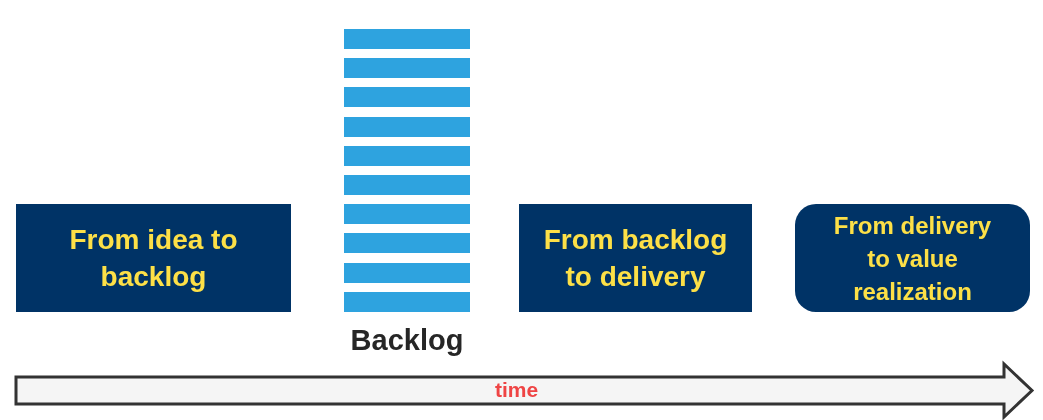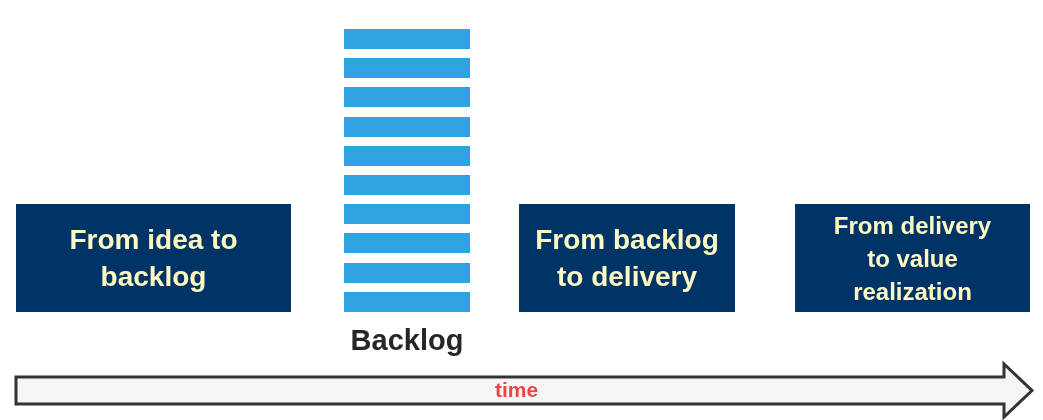--- a/index.html
+++ b/index.html
@@ -1,27 +1,27 @@
 <!DOCTYPE html>
 <html><head>
 <meta charset="utf-8">
 <style>
   html, body { margin: 0; padding: 0; background: #ffffff; }
   body { width: 1043px; height: 420px; position: relative; overflow: hidden; font-family: "Liberation Sans", sans-serif; }
   .stage-box {
     position: absolute; top: 204px; height: 108px;
-    background: #003366; color: #fef9c3;
+    background: #003366; color: #fde047;
     display: flex; align-items: center; justify-content: center; text-align: center;
     font-weight: bold; box-sizing: border-box; padding: 0 0;
     font-family: "Liberation Sans", sans-serif;
   }
   .stage-box span { white-space: pre-line; }
   #box-1 { left: 16px; width: 275px; font-size: 28px; line-height: 37px; }
-  #box-2 { left: 519px; width: 216px; font-size: 28px; line-height: 37px; }
-  #box-3 { left: 795px; width: 235px; font-size: 24px; line-height: 33px; }
+  #box-2 { left: 519px; width: 233px; font-size: 28px; line-height: 37px; }
+  #box-3 { left: 795px; width: 235px; font-size: 24px; line-height: 33px; border-radius: 21px; }
   .backlog-stack { position: absolute; left: 344px; top: 29px; width: 126px; }
   .backlog-bar { position: absolute; left: 0; width: 126px; height: 20px; background: #2ea3df; }
   .backlog-label {
     position: absolute; left: 344px; top: 324px; width: 126px; text-align: center;
     font-weight: bold; font-size: 29px; color: #262626;
     font-family: "Liberation Sans", sans-serif;
   }
   svg.arrow { position: absolute; left: 0; top: 0; }
   .time-label {
     position: absolute; left: 0; width: 1033px; top: 378px; text-align: center;

